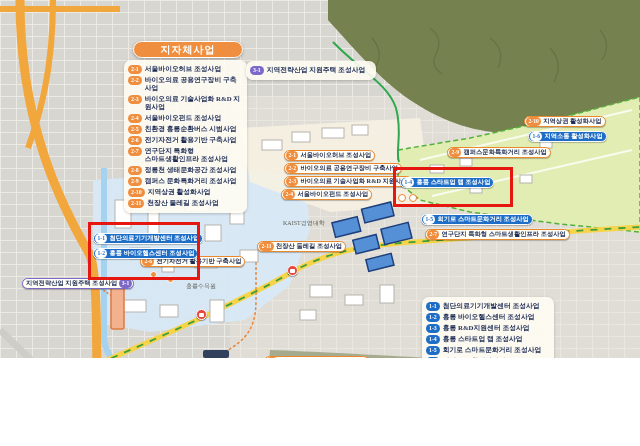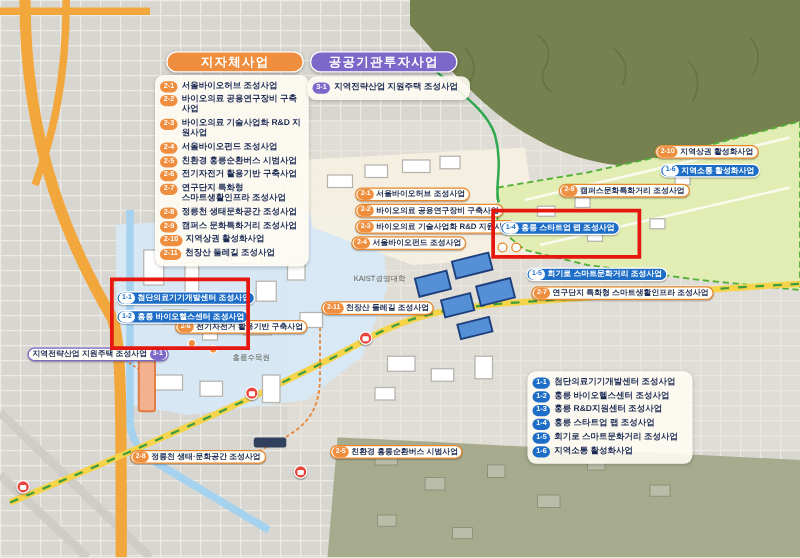--- a/index.html
+++ b/index.html
@@ -1,19 +1,19 @@
 <!DOCTYPE html>
 <html><head>
 <meta charset="utf-8">
 <style>
   html,body{margin:0;padding:0;background:#ffffff;}
   *{box-sizing:border-box;}
   .stage{
-    position:relative;width:640px;height:446px;overflow:hidden;
-    font-family:Liberation Sans, sans-serif;background:#dedcd5;
+    position:relative;width:640px;height:358px;overflow:hidden;
+    font-family:Liberation Serif, serif;background:#dedcd5;
   }
   .stage svg.bg{position:absolute;left:0;top:0;z-index:0;}
 
   
   .hdr{position:absolute;z-index:30;border:1.5px solid #fff;border-radius:10px;
     color:#fff;font-weight:bold;text-align:center;letter-spacing:1px;
     box-shadow:0 1px 3px rgba(0,0,0,.3);display:flex;align-items:center;justify-content:center;}
   .hdr-o{background:#ef8e3e;}
   .hdr-p{background:#7b68c8;}
   .hdr-b{background:#1e6ec8;}
@@ -291,21 +291,20 @@
       <div class="row">
         <span class="pill pill-o">2-10</span>
         <span class="txt">지역상권 활성화사업</span>
       </div>
       <div class="row">
         <span class="pill pill-o">2-11</span>
         <span class="txt">천장산 둘레길 조성사업</span>
       </div>
     </div>
 
-  <div class="hdr hdr-p" style="left:248px;top:41px;width:118px;height:17px;font-size:10px;">공공기관투자사업</div>
   <div class="panel" style="left:246px;top:61px;width:130px;">
       <div class="row">
         <span class="pill pill-p">3-1</span>
         <span class="txt">지역전략산업 지원주택 조성사업</span>
       </div>
     </div>
 
   <div class="panel" style="left:422px;top:297px;width:132px;">
       <div class="row">
         <span class="pill pill-b">1-1</span>

